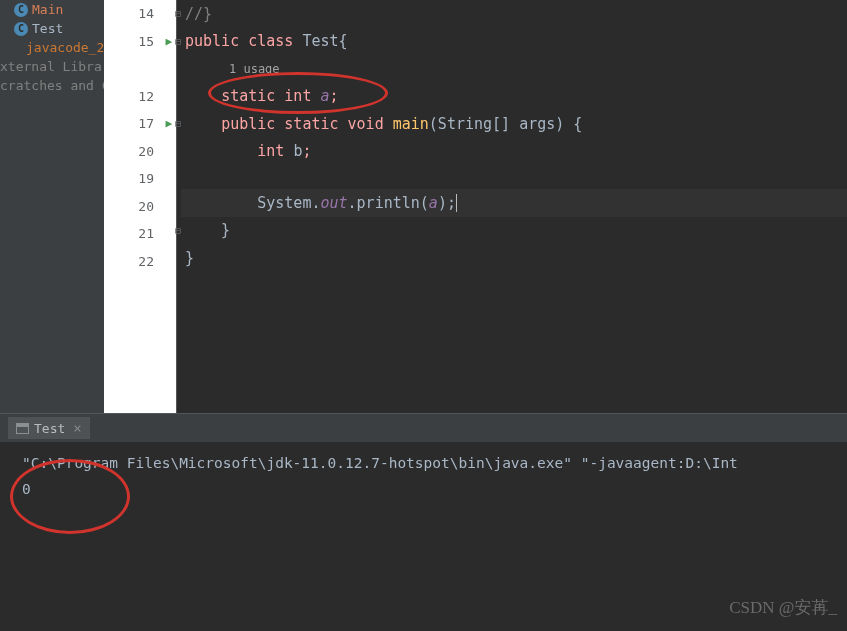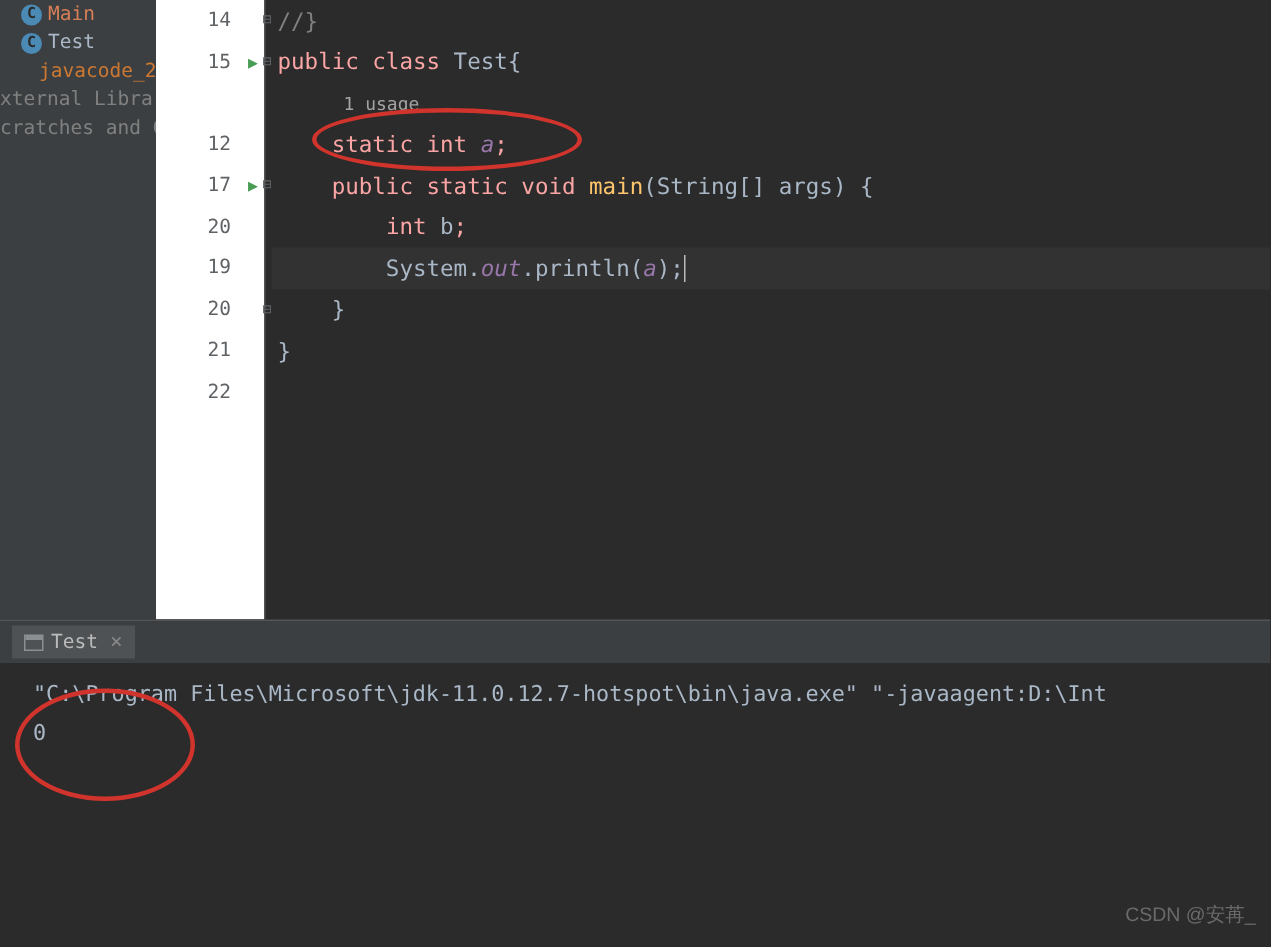--- a/index.html
+++ b/index.html
@@ -101,20 +101,21 @@
     .code-line {
       height: 27.5px;
       display: flex;
       align-items: center;
       padding-left: 4px;
       white-space: pre;
       font-size: 15px;
     }
     .code-line.highlighted {
       background: #323232;
+      margin-top: 24px;
     }
     .kw { color: #fca5a5; }
     .fn { color: #ffc66d; }
     .st { color: #9876aa; font-style: italic; }
     .it { font-style: italic; }
     .cm { color: #808080; }
     .usage-hint {
       color: #a3a3a3;
       font-size: 12px;
       padding-left: 44px;
@@ -192,22 +193,22 @@
       bottom: 0;
       width: 12px;
       background: #3c3f41;
       border-right: 1px solid #323232;
     }
     .watermark {
       position: absolute;
       bottom: 12px;
       right: 10px;
       color: #6a6a6a;
-      font-size: 13px;
-      font-family: Liberation Sans, sans-serif;
+      font-size: 17px;
+      font-family: Liberation Serif, serif;
     }
   </style>
 </head>
 <body>
 
 <div class="main-layout">
   <div class="sidebar" id="sidebar">
       <div class="tree-item main-item">
         <span class="tree-icon c-icon">C</span>
         <span>Main</span>

